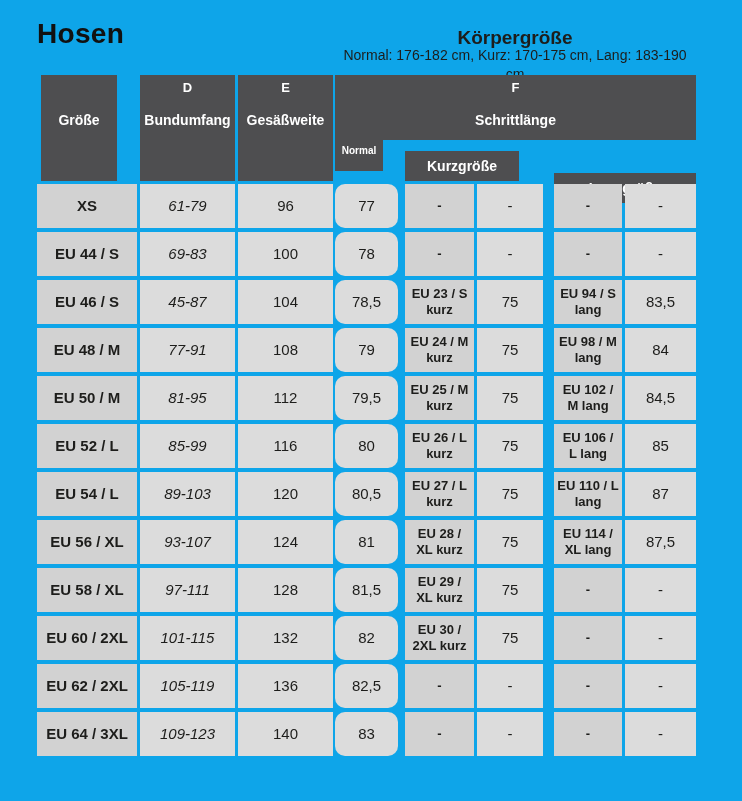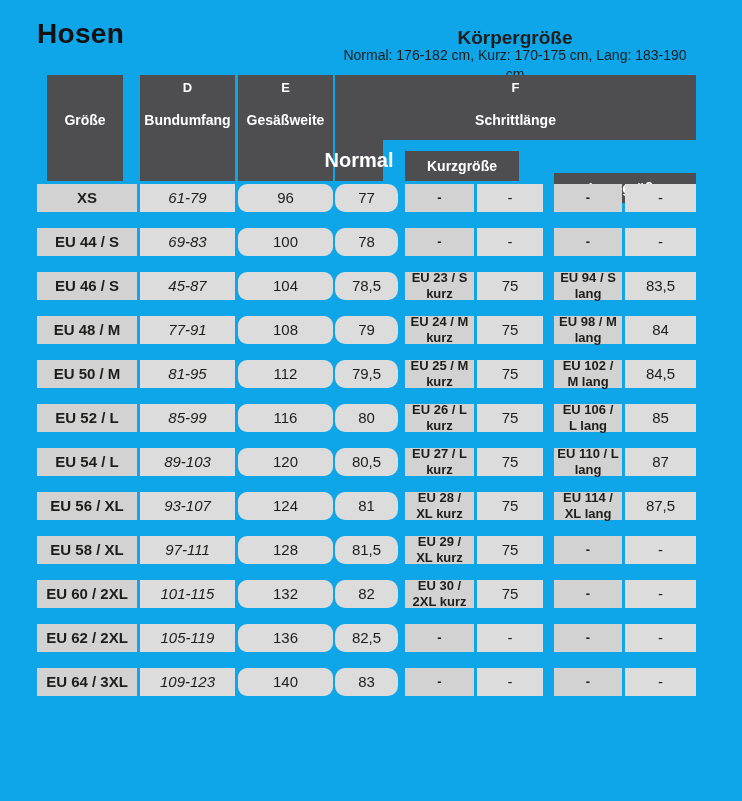--- a/index.html
+++ b/index.html
@@ -25,40 +25,40 @@
   .legend{position:absolute;left:340px;top:29px;width:350px;text-align:center;}
   .legend .legend-title{font-size:19px;font-weight:700;line-height:17px;}
   .legend .legend-sub{font-size:14px;font-weight:400;line-height:19px;}
 
   .size-table{position:absolute;left:37px;top:75px;width:659px;height:681px;}
 
   
   .hdr{position:absolute;background:var(--header-dark);color:#fff;text-align:center;}
   .hdr .letter{position:absolute;top:5px;left:0;width:100%;font-size:13px;font-weight:700;}
   .hdr .label{position:absolute;top:37px;left:0;width:100%;font-size:14px;font-weight:700;}
-  .hdr-groesse{left:10px;top:0;width:76px;height:106px;padding-left:24px;}
+  .hdr-groesse{left:4px;top:0;width:76px;height:106px;padding-left:24px;}
   .hdr-d{left:103px;top:0;width:95px;height:106px;}
   .hdr-e{left:201px;top:0;width:95px;height:106px;}
   .hdr-f{left:298px;top:0;width:361px;height:65px;}
-  .hdr-normal{left:298px;top:65px;width:48px;height:41px;display:flex;align-items:center;justify-content:center;font-size:20px;font-weight:700;}
+  .hdr-normal{left:298px;top:55px;width:48px;height:41px;display:flex;align-items:center;justify-content:center;font-size:10px;font-weight:700;}
   .hdr-kurz{left:368px;top:76px;width:114px;height:30px;display:flex;align-items:center;justify-content:center;font-size:14px;font-weight:700;}
   .hdr-lang{left:517px;top:76px;width:142px;height:30px;display:flex;align-items:center;justify-content:center;font-size:14px;font-weight:700;margin-top:22px;}
 
   
   .tbody{position:absolute;left:0;top:109px;width:659px;}
-  .trow{display:flex;height:28px;margin-bottom:16px;}
+  .trow{display:flex;height:44px;margin-bottom:4px;}
   .cell{
     background:var(--cell-light);
     display:flex;align-items:center;justify-content:center;
     text-align:center;font-size:15px;font-weight:400;
     line-height:1.22;padding:0 3px;
   }
   .c1{width:100px;margin-right:3px;background:var(--cell-label);font-weight:700;}
   .c2{width:95px;margin-right:3px;font-style:italic;}
-  .c3{width:95px;margin-right:2px;border-radius:9px;}
+  .c3{width:95px;margin-right:2px;}
   .c4{width:63px;margin-right:7px;border-radius:10px;}
   .c5{width:69px;margin-right:3px;background:var(--cell-label);font-weight:700;font-size:13px;}
   .c6{width:66px;margin-right:11px;}
   .c7{width:68px;margin-right:3px;background:var(--cell-label);font-weight:700;font-size:13px;}
   .c8{width:71px;}
 </style>
 </head>
 <body>
 
 <div class="page">

